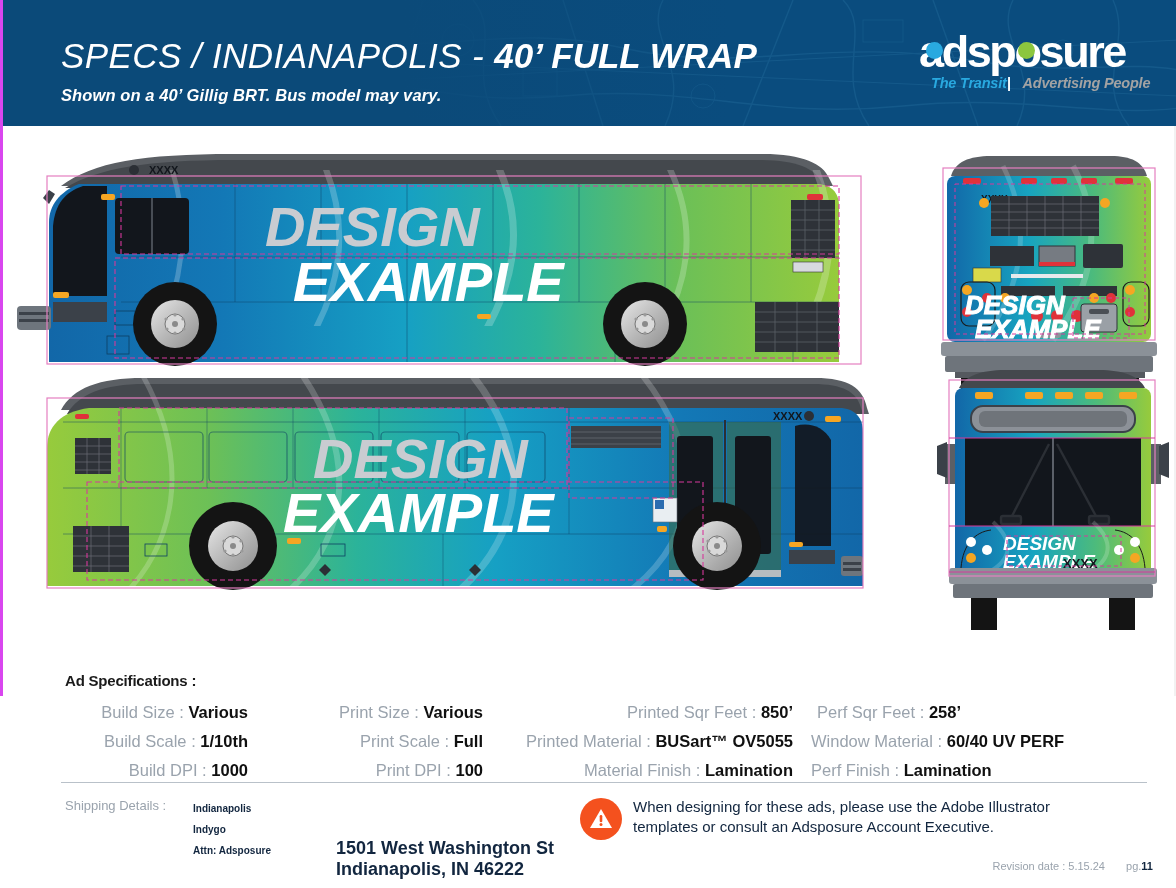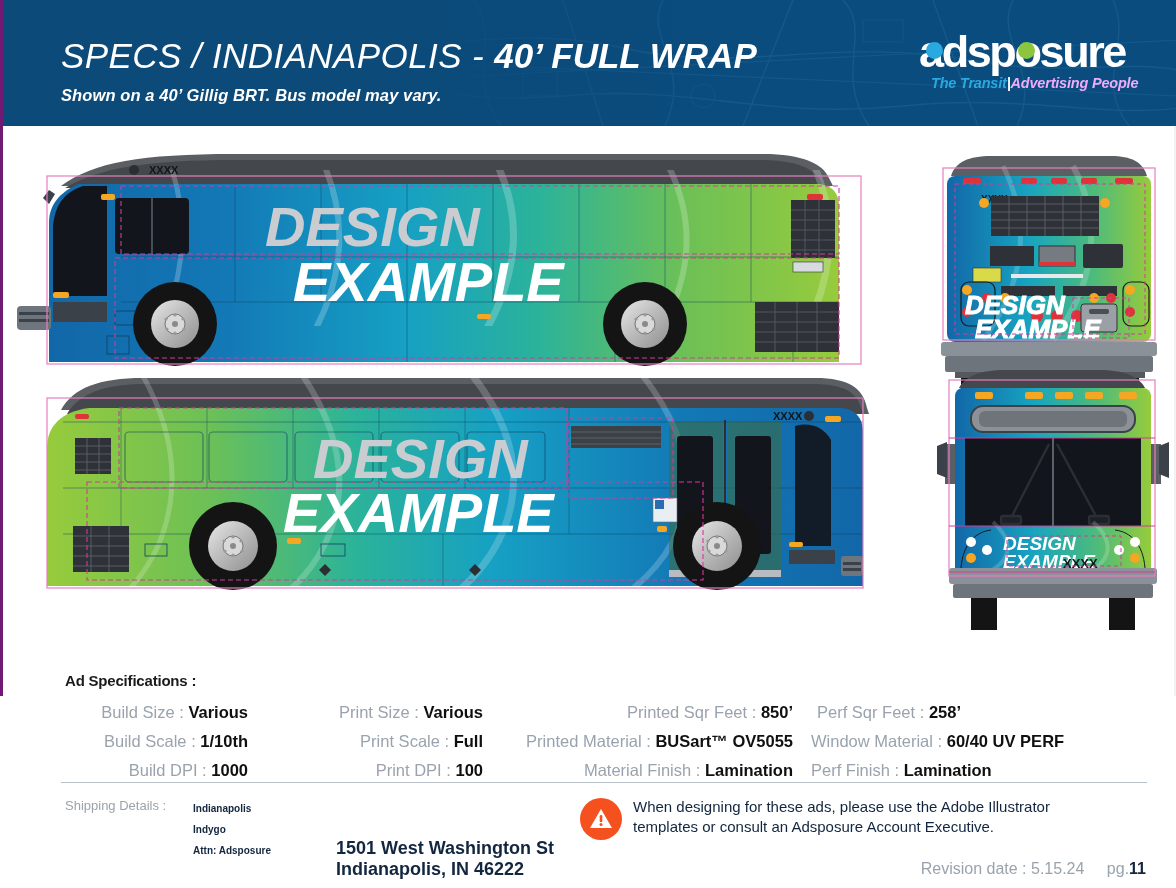--- a/index.html
+++ b/index.html
@@ -6,21 +6,21 @@
   html, body {
     width: 1176px; height: 888px;
     background: #ffffff;
     font-family: "Liberation Sans", sans-serif;
     overflow: hidden;
   }
   #page {
     position: relative;
     width: 1176px; height: 696px;
     background: #ffffff;
-    border-left: 3px solid #701a75;
+    border-left: 3px solid #d946ef;
     border-right: 2px solid #f2f2f2;
   }
 
   
   #header {
     position: absolute; left: 0; top: 0;
     width: 1176px; height: 126px;
     background: #0a4c7e;
     overflow: hidden;
   }
@@ -69,21 +69,21 @@
     width: 17px; height: 17px; border-radius: 50%;
     background: #8cc63e;
   }
   #logo .tag {
     position: absolute; left: 12px; top: 47px;
     font-size: 14.5px; font-style: italic; font-weight: 800;
     letter-spacing: -0.2px; white-space: nowrap;
   }
   #logo .tag .t1 { color: #29a9e0; }
   #logo .tag .bar { color: #ffffff; }
-  #logo .tag .t2 { color: #f0abfc; }
+  #logo .tag .t2 { color: #a3a3a3; margin-left: 12px; }
 
   
   #art { position: absolute; left: 0; top: 126px; width: 1176px; height: 520px; }
 
   
   #specs { position: absolute; left: 0; top: 660px; width: 1176px; }
   #spec-title {
     position: absolute; left: 62px; top: 12px;
     font-size: 15px; font-weight: 800; color: #1b1b1b;
     letter-spacing: -.2px;
@@ -144,22 +144,22 @@
     font-size: 15px; font-weight: 700; color: #f4511e;
     line-height: 19px; white-space: nowrap;
   }
   #warn-body {
     font-size: 15px; font-weight: 400; color: #12263f;
     line-height: 20px;
   }
 
   
   #footer {
-    position: absolute; right: 28px; top: 860px;
-    font-size: 16px; color: #9aa3ad; white-space: nowrap;
+    position: absolute; right: 21px; top: 860px;
+    font-size: 11px; color: #9aa3ad; white-space: nowrap;
   }
   #footer .pg { margin-left: 18px; }
   #footer .pgnum { color: #12263f; font-weight: 700; }
 </style>
 </head>
 <body>
 
 <div id="page">
 
   <div id="header">

